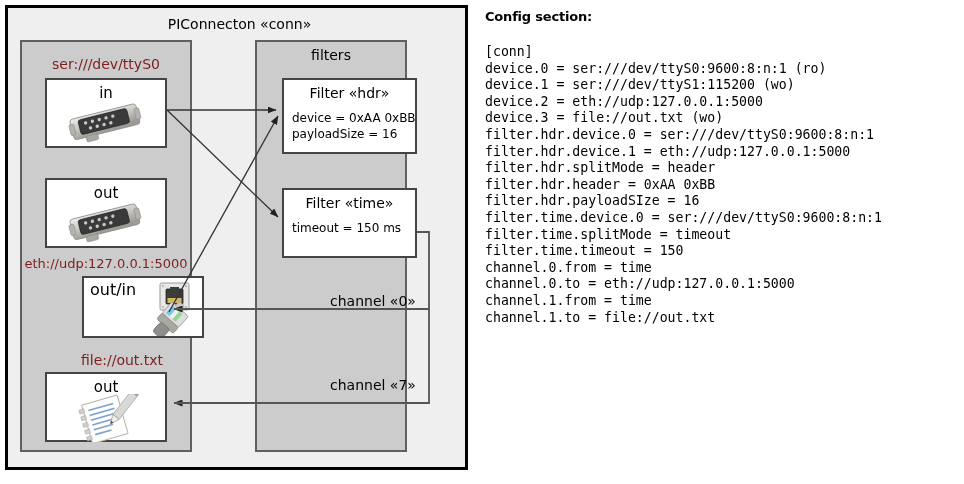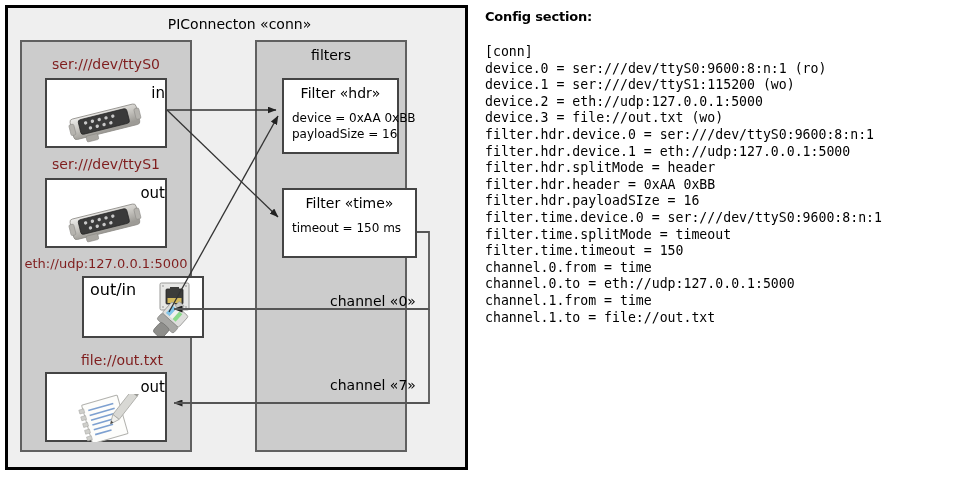--- a/index.html
+++ b/index.html
@@ -30,35 +30,35 @@
 
   
   .node{
     position:absolute;background:#ffffff;border:2px solid #444;
     box-sizing:border-box;
   }
   .node-caption{
     position:absolute;left:0;right:0;text-align:center;font-size:14px;color:#7f1d1d;
   }
   .node-label{
-    position:absolute;left:0;right:0;top:4px;text-align:right;font-size:15px;color:#000;
+    position:absolute;left:0;right:0;top:4px;text-align:center;font-size:15px;color:#000;
   }
 
   
   #dev0-label{left:20px;top:56px;width:172px;}
   #dev0-box{left:45px;top:78px;width:122px;height:70px;}
   #dev1-label{left:20px;top:156px;width:172px;}
   #dev1-box{left:45px;top:178px;width:122px;height:70px;}
   #dev2-label{left:12px;top:256px;width:188px;font-size:13px;}
   #dev2-box{left:45px;top:276px;width:122px;height:62px;margin-left:37px;}
   #dev3-label{left:20px;top:352px;width:204px;}
   #dev3-box{left:45px;top:372px;width:122px;height:70px;}
 
   
-  #filter-hdr-box{left:282px;top:78px;width:117px;height:76px;}
+  #filter-hdr-box{left:282px;top:78px;width:135px;height:76px;}
   #filter-time-box{left:282px;top:188px;width:135px;height:70px;}
   .filter-title{position:absolute;left:0;right:0;top:5px;text-align:center;font-size:14px;}
   .filter-attrs{position:absolute;left:8px;top:30px;font-size:12px;line-height:16px;color:#000;}
   .filter-attrs div{white-space:nowrap;}
   .channel-label{
     position:absolute;font-size:14px;color:#000;white-space:nowrap;
   }
   #channel0-label{left:330px;top:293px;}
   #channel1-label{left:330px;top:377px;}
 
@@ -127,21 +127,20 @@
               <circle cx="47.5" cy="24" r="1.7"></circle>
           </g>
           <rect x="6" y="16" width="5" height="11" rx="1.5" fill="#b5b3ae" stroke="#8e8c88" stroke-width="0.6"></rect>
           <rect x="73" y="16" width="5" height="11" rx="1.5" fill="#b5b3ae" stroke="#8e8c88" stroke-width="0.6"></rect>
           <rect x="20" y="31" width="12" height="6" rx="1.5" fill="#a9a7a2" stroke="#8a8884" stroke-width="0.6"></rect>
         </g>
       </svg>
     </div>
   </div>
 
-  <div class="node-caption" id="dev1-label">ser:///dev/ttyS1</div>
   <div class="node" id="dev1-box">
     <div class="node-label">out</div>
     <div class="icon serial-icon">
       <svg width="86" height="44" viewBox="0 0 86 44">
         <g transform="rotate(-14 43 22)">
           <rect x="8" y="11" width="68" height="21" rx="3" fill="url(#metal)" stroke="#8e8c88" stroke-width="0.8"></rect>
           <rect x="16" y="13.5" width="50" height="15" rx="2.5" fill="#3a3a3a" stroke="#222" stroke-width="0.7"></rect>
           <g fill="#c8c8c8">
             <circle cx="23" cy="18" r="1.7"></circle>
               <circle cx="30" cy="18" r="1.7"></circle>

